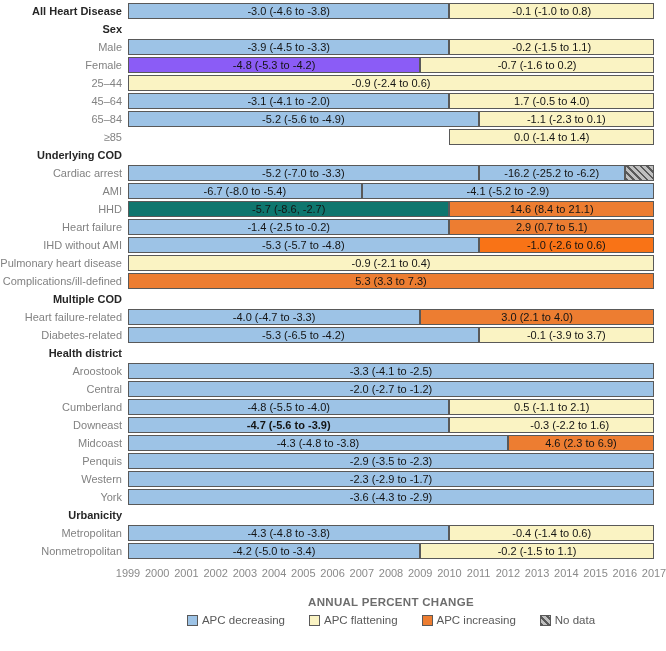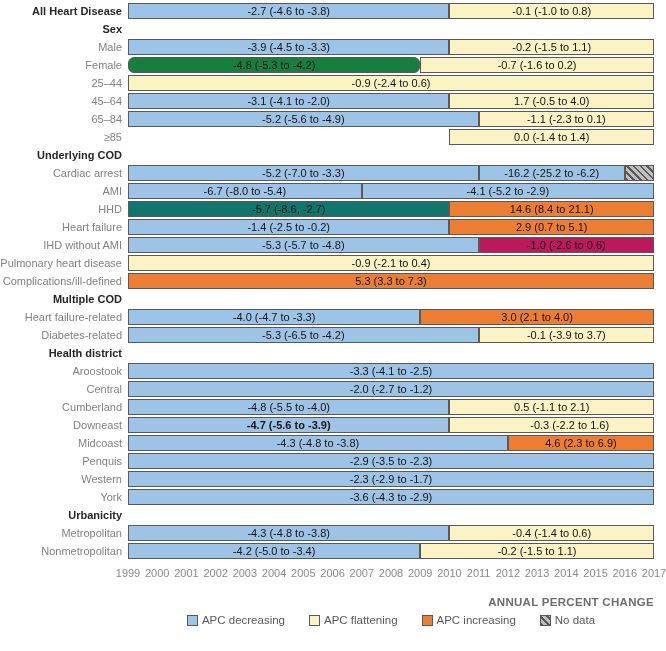--- a/index.html
+++ b/index.html
@@ -27,41 +27,41 @@
     display:flex;align-items:center;justify-content:center;
     font-size:11px;color:#141414;line-height:13px;
     white-space:nowrap;overflow:hidden;
   }
   .axis{position:relative;height:13px;margin:7px 0 0 128px;width:526px;}
   .axis .tick{
     position:absolute;top:0;transform:translateX(-50%);
     font-size:11px;color:#8a8a8a;white-space:nowrap;
   }
   .xlabel{
-    width:526px;margin:16px 0 0 128px;text-align:right;
+    width:526px;margin:16px 0 0 128px;text-align:center;
     font-weight:bold;font-size:11.5px;color:#6d6d6d;letter-spacing:.3px;
   }
   .legend{
     width:526px;margin:6px 0 0 128px;
     display:flex;justify-content:center;align-items:center;gap:24px;
     font-size:11.5px;color:#595959;
   }
   .legend-item{display:flex;align-items:center;gap:4px;white-space:nowrap;}
   .sw{width:11px;height:11px;box-sizing:border-box;border:1.5px solid #595959;flex:0 0 11px;}
 </style>
 </head>
 <body>
 
 <div class="fig">
   <div id="rows">
       <div class="row">
         <div class="rlabel bold">All Heart Disease</div>
         <div class="track">
           <div class="seg" style="left: 0%; width: 61.1111%; background: rgb(157, 195, 230);">
-            <span>-2.7 (-4.6 to -3.8)</span>
+            <span>-3.0 (-4.6 to -3.8)</span>
           </div>
           <div class="seg" style="left: 61.1111%; width: 38.8889%; background: rgb(250, 243, 195);">
             <span>-0.1 (-1.0 to 0.8)</span>
           </div>
         </div>
       </div>
       <div class="row">
         <div class="rlabel bold">Sex</div>
         <div class="track"></div>
       </div>
@@ -72,21 +72,21 @@
             <span>-3.9 (-4.5 to -3.3)</span>
           </div>
           <div class="seg" style="left: 61.1111%; width: 38.8889%; background: rgb(250, 243, 195);">
             <span>-0.2 (-1.5 to 1.1)</span>
           </div>
         </div>
       </div>
       <div class="row">
         <div class="rlabel">Female</div>
         <div class="track">
-          <div class="seg" style="left: 0%; width: 55.5556%; background: #15803d; border-radius: 6px;">
+          <div class="seg" style="left: 0%; width: 55.5556%; background: #8b5cf6;">
             <span>-4.8 (-5.3 to -4.2)</span>
           </div>
           <div class="seg" style="left: 55.5556%; width: 44.4444%; background: rgb(250, 243, 195);">
             <span>-0.7 (-1.6 to 0.2)</span>
           </div>
         </div>
       </div>
       <div class="row">
         <div class="rlabel">25–44</div>
         <div class="track">
@@ -173,21 +173,21 @@
             <span>2.9 (0.7 to 5.1)</span>
           </div>
         </div>
       </div>
       <div class="row">
         <div class="rlabel">IHD without AMI</div>
         <div class="track">
           <div class="seg" style="left: 0%; width: 66.6667%; background: rgb(157, 195, 230);">
             <span>-5.3 (-5.7 to -4.8)</span>
           </div>
-          <div class="seg" style="left: 66.6667%; width: 33.3333%; background: #be185d;">
+          <div class="seg" style="left: 66.6667%; width: 33.3333%; background: #f97316;">
             <span>-1.0 (-2.6 to 0.6)</span>
           </div>
         </div>
       </div>
       <div class="row">
         <div class="rlabel">Pulmonary heart disease</div>
         <div class="track">
           <div class="seg" style="left: 0%; width: 100%; background: rgb(250, 243, 195);">
             <span>-0.9 (-2.1 to 0.4)</span>
           </div>

